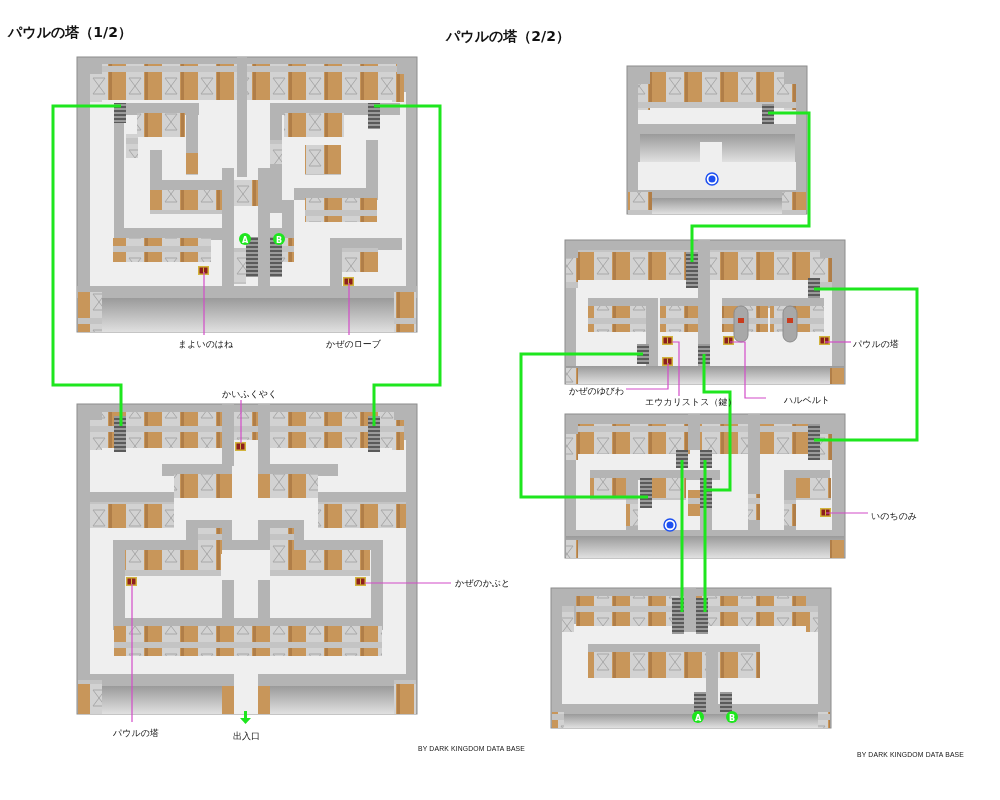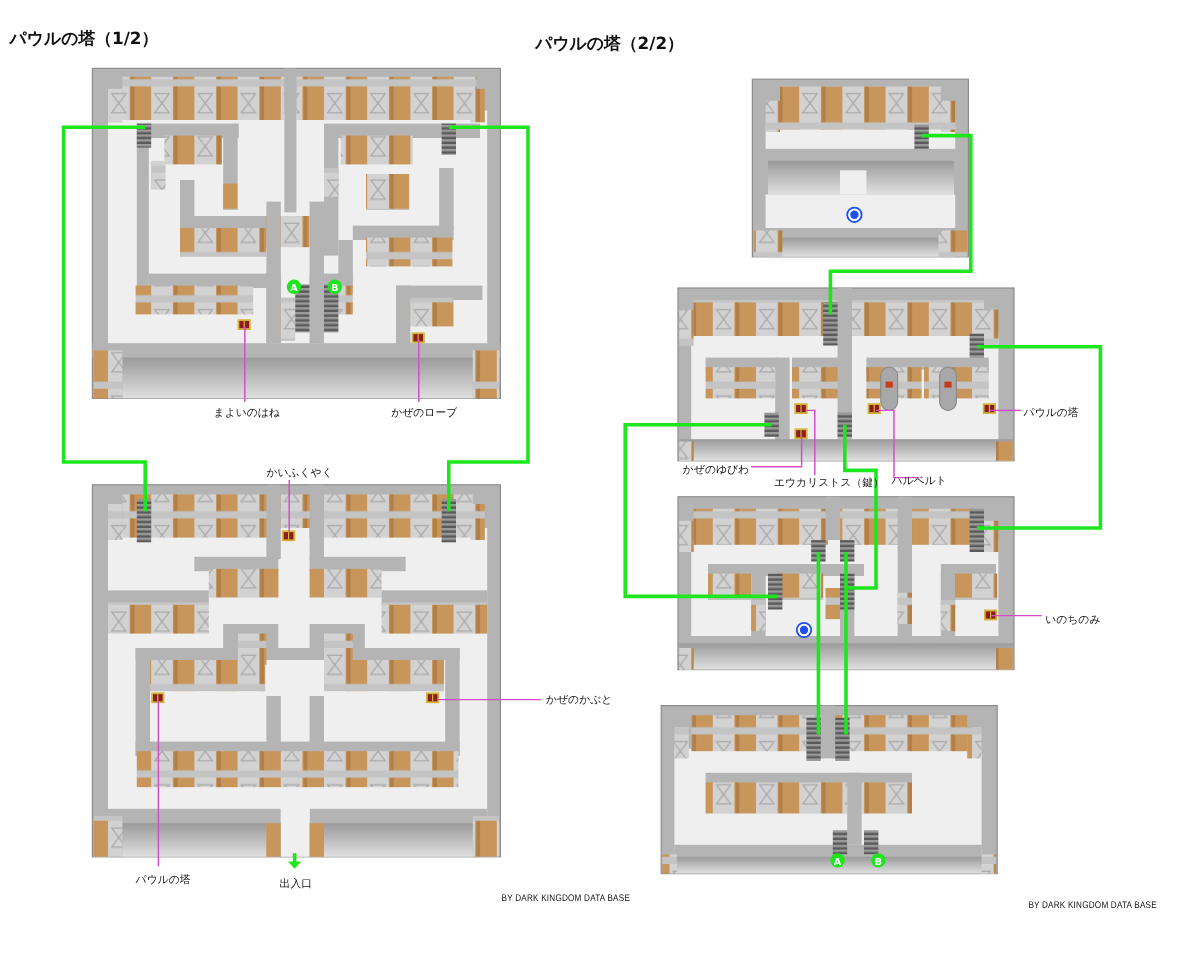--- a/index.html
+++ b/index.html
@@ -330,17 +330,17 @@
 
 <div class="label" style="left:178px;top:338px;">まよいのはね</div>
 <div class="label" style="left:326px;top:338px;">かぜのローブ</div>
 <div class="label" style="left:222px;top:388px;text-align:right;">かいふくやく</div>
 <div class="label" style="left:455px;top:577px;">かぜのかぶと</div>
 <div class="label" style="left:113px;top:727px;">パウルの塔</div>
 <div class="label" style="left:233px;top:730px;">出入口</div>
 <div class="label" style="left:853px;top:338px;">パウルの塔</div>
 <div class="label" style="left:569px;top:385px;">かぜのゆびわ</div>
 <div class="label" style="left:645px;top:396px;">エウカリストス（鍵）</div>
-<div class="label" style="left:743px;top:394px;">ハルベルト</div>
+<div class="label" style="left:784px;top:394px;">ハルベルト</div>
 <div class="label" style="left:871px;top:510px;text-align:right;">いのちのみ</div>
 
 <div class="credit" style="left:418px;top:744px;">BY DARK KINGDOM DATA BASE</div>
 <div class="credit" style="left:857px;top:750px;">BY DARK KINGDOM DATA BASE</div>
 
 </body></html>

